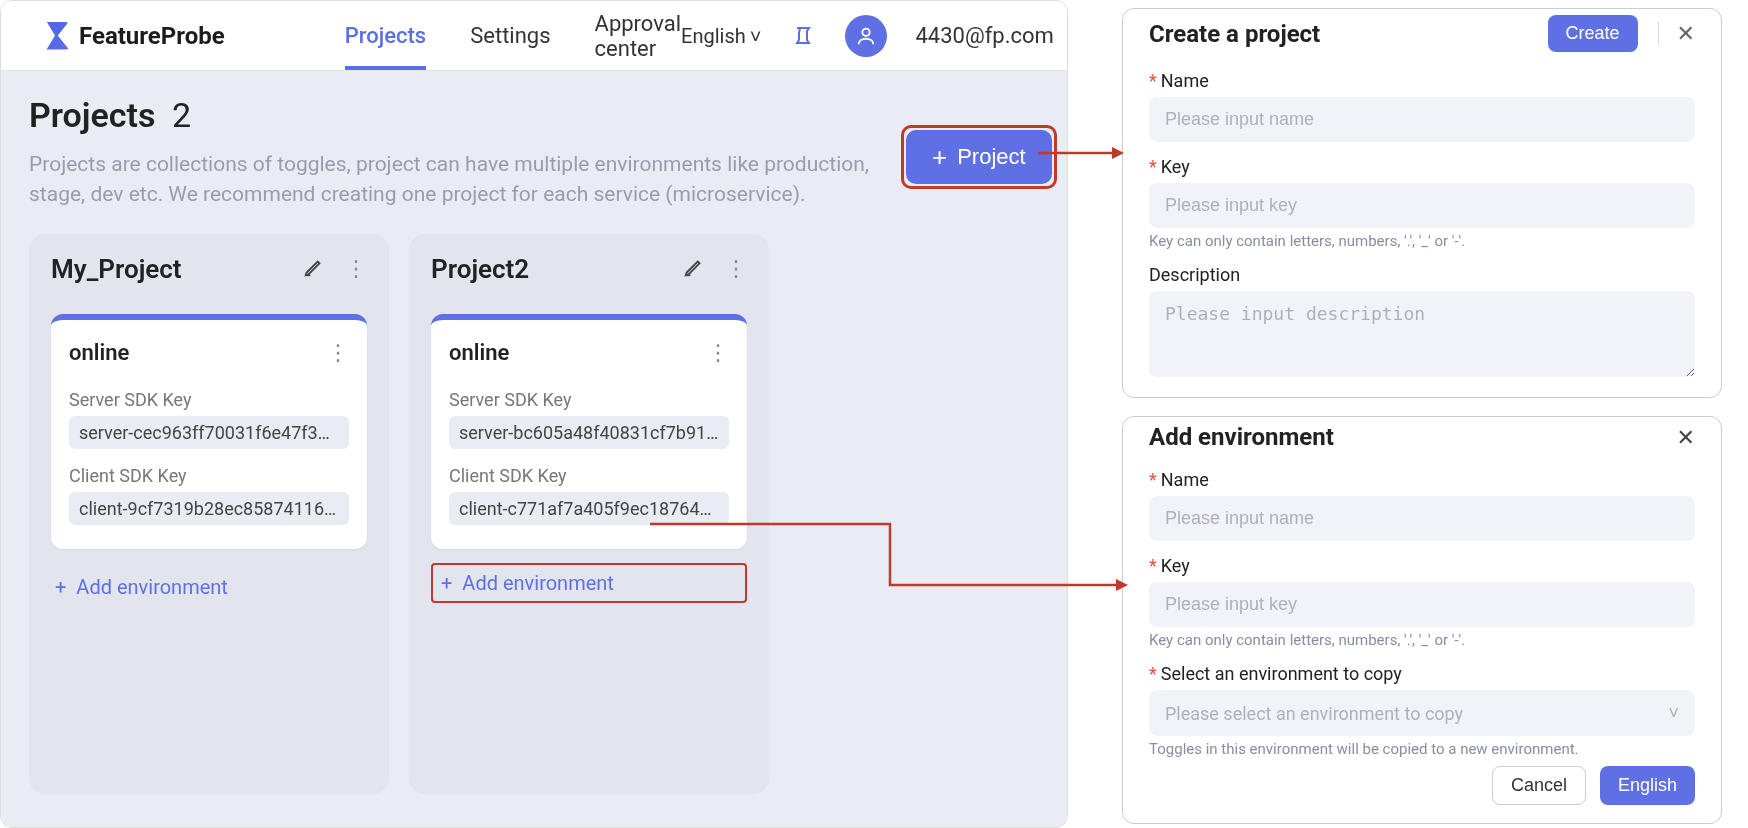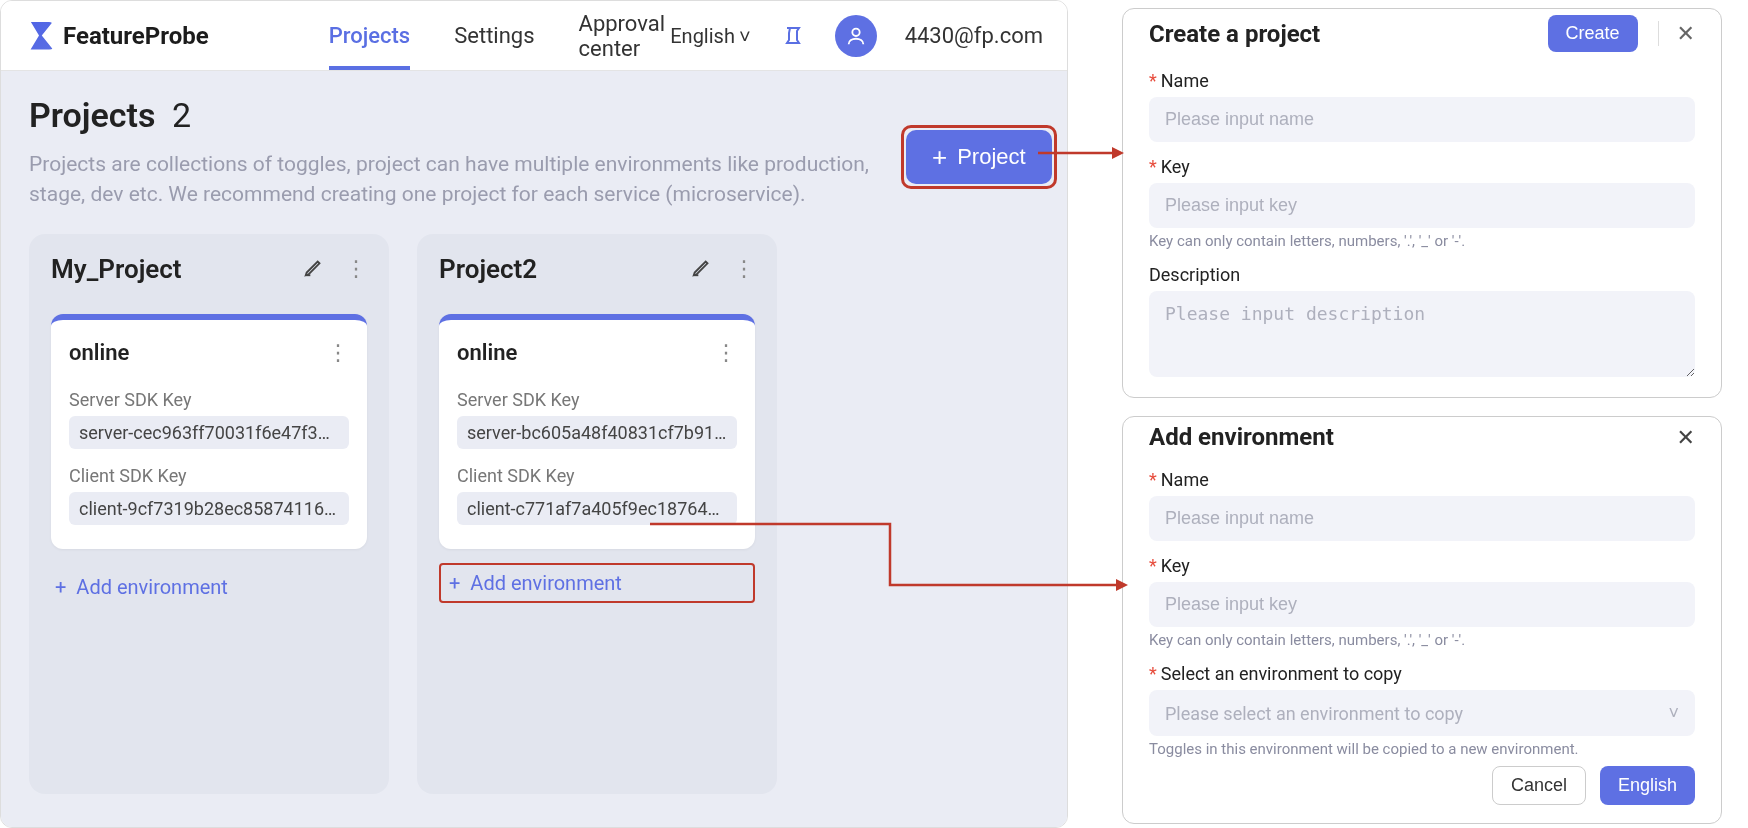--- a/index.html
+++ b/index.html
@@ -1,38 +1,38 @@
 <!DOCTYPE html>
 <html><head>
 <meta charset="utf-8">
 <style>
   * { box-sizing: border-box; margin: 0; padding: 0; }
   body { font-family: -apple-system, BlinkMacSystemFont, "Segoe UI", Roboto, Arial, sans-serif; background: #fff; width: 1748px; height: 828px; position: relative; color: #333; }
 
   
   .app-window { position: absolute; left: 0; top: 0; width: 1068px; height: 100%; border: 1px solid #ddd; border-radius: 12px; overflow: hidden; }
-  .topbar { display: flex; align-items: center; padding: 0 24px; height: 70px; border-bottom: 1px solid #e4e4e4; background: #fff; }
+  .topbar { display: flex; align-items: center; padding: 0 40px; height: 70px; border-bottom: 1px solid #e4e4e4; background: #fff; }
   .logo-group { display: flex; align-items: center; gap: 10px; margin-right: 120px; }
   .logo-icon { width: 28px; height: 28px; background: linear-gradient(135deg,#4f63e6,#5a6fe3); clip-path: polygon(20% 0,100% 0,60% 50%,100% 100%,20% 100%,50% 50%); border-radius:4px;}
   .logo-text { font-size: 24px; font-weight: 700; color: #1c1c1c; }
   .nav { display: flex; gap: 44px; align-items: center; }
   .nav-item { font-size: 22px; color: #333; cursor: pointer; padding: 22px 0 18px 0; border-bottom: 4px solid transparent; }
   .nav-item.active { color: #5a6fe3; border-bottom-color: #5a6fe3; font-weight: 500; }
   .top-right { margin-left: auto; display: flex; align-items: center; gap: 28px; font-size: 20px; }
   .lang { display:flex; align-items:center; gap:4px; color:#333; }
   .bell-icon { width:28px; height:28px; color:#5a6fe3; display:flex;align-items:center;justify-content:center;font-size:26px;}
   .avatar { width:42px; height:42px; border-radius:50%; background:#5e70e3; display:flex;align-items:center;justify-content:center; color:#fff;}
   .content { background:#eaecf4; padding:24px 28px; height:calc(100% - 70px); }
   .page-head-row { display:flex; justify-content:space-between; align-items:flex-start; }
   .page-title { font-size:34px; font-weight:600; color:#222; margin-bottom:14px;}
   .page-title .count { font-weight:400; margin-left:8px; color:#222;}
   .page-desc { font-size:21px; color:#9a9cae; line-height:1.45; max-width: 850px; margin-bottom:24px;}
   .add-project-btn { background:#5e70e3; color:#fff; border:none; font-size:22px; padding:14px 26px; border-radius:10px; display:flex; align-items:center; gap:10px; cursor:pointer; }
   .add-project-wrap { border:3px solid #c0392b; border-radius:10px; padding:2px 2px; position:absolute; left:900px; top:124px; }
-  .cards { display:flex; gap:28px; }
+  .cards { display:flex; gap:20px; }
   .proj-card { width:360px; background:#e2e5ee; border-radius:16px; padding:20px 22px 32px 22px; min-height:560px; display:flex; flex-direction:column; }
   .proj-head { display:flex; align-items:center; justify-content:space-between; margin-bottom:30px;}
   .proj-name { font-size:26px; font-weight:600; color:#222; }
   .proj-actions { display:flex; gap:20px; align-items:center; color:#555; }
   .env-box { background:#fff; border-radius:12px; border-top:6px solid #5e70e3; padding:20px 18px 24px 18px; box-shadow:0 1px 3px rgba(0,0,0,0.05); }
   .env-head { display:flex; justify-content:space-between; align-items:center; margin-bottom:24px;}
   .env-name { font-size:22px; font-weight:600; color:#222; }
   .sdk-label { font-size:18px; color:#777; margin-bottom:6px;}
   .sdk-key { background:#eaecf4; border-radius:6px; padding:6px 10px; font-size:18px; color:#444; white-space:nowrap; overflow:hidden; text-overflow:ellipsis; margin-bottom:16px;}
   .add-env { color:#5e70e3; font-size:20px; display:flex; align-items:center; gap:10px; margin-top:20px; cursor:pointer; padding:6px 4px;}

